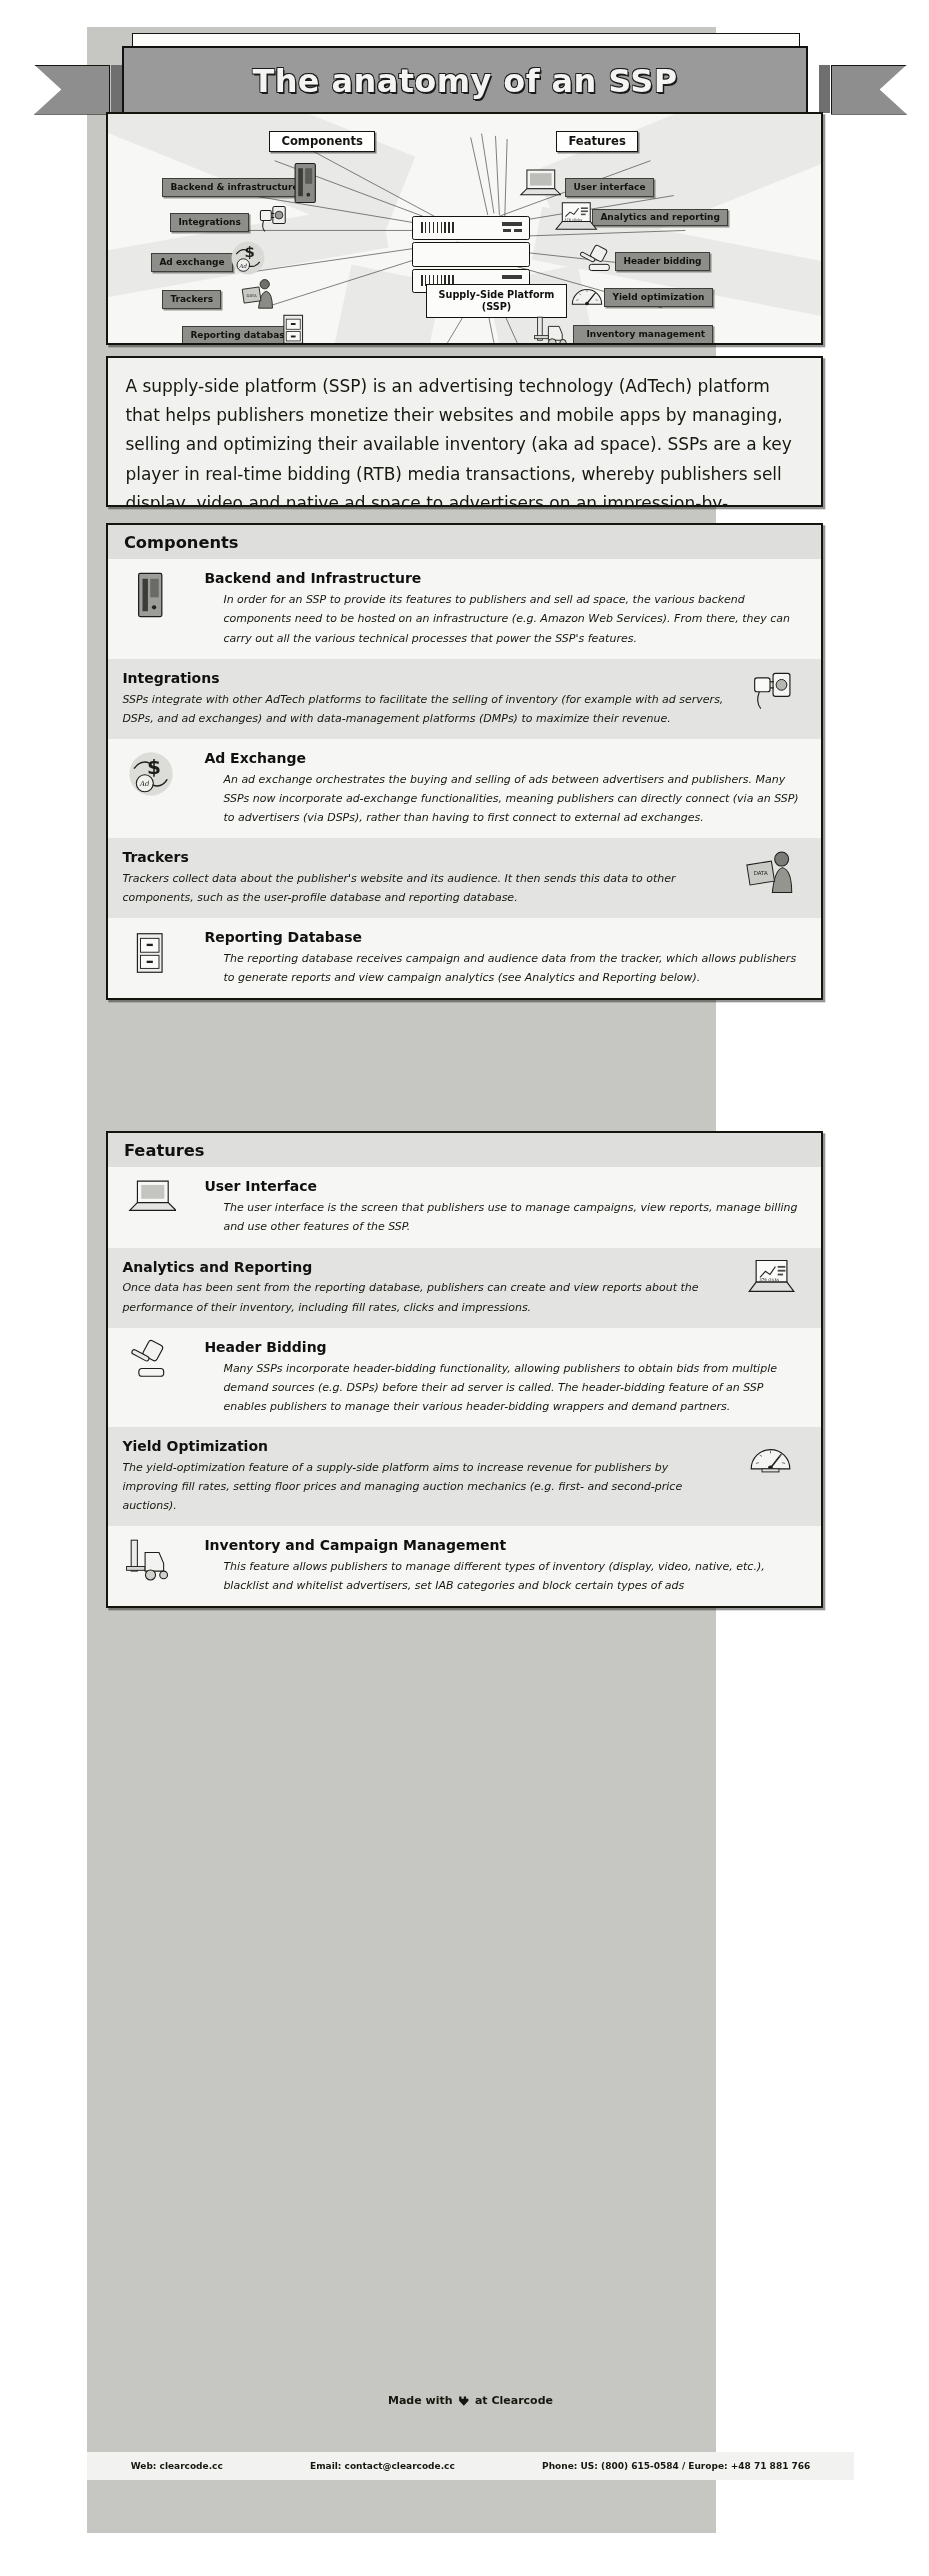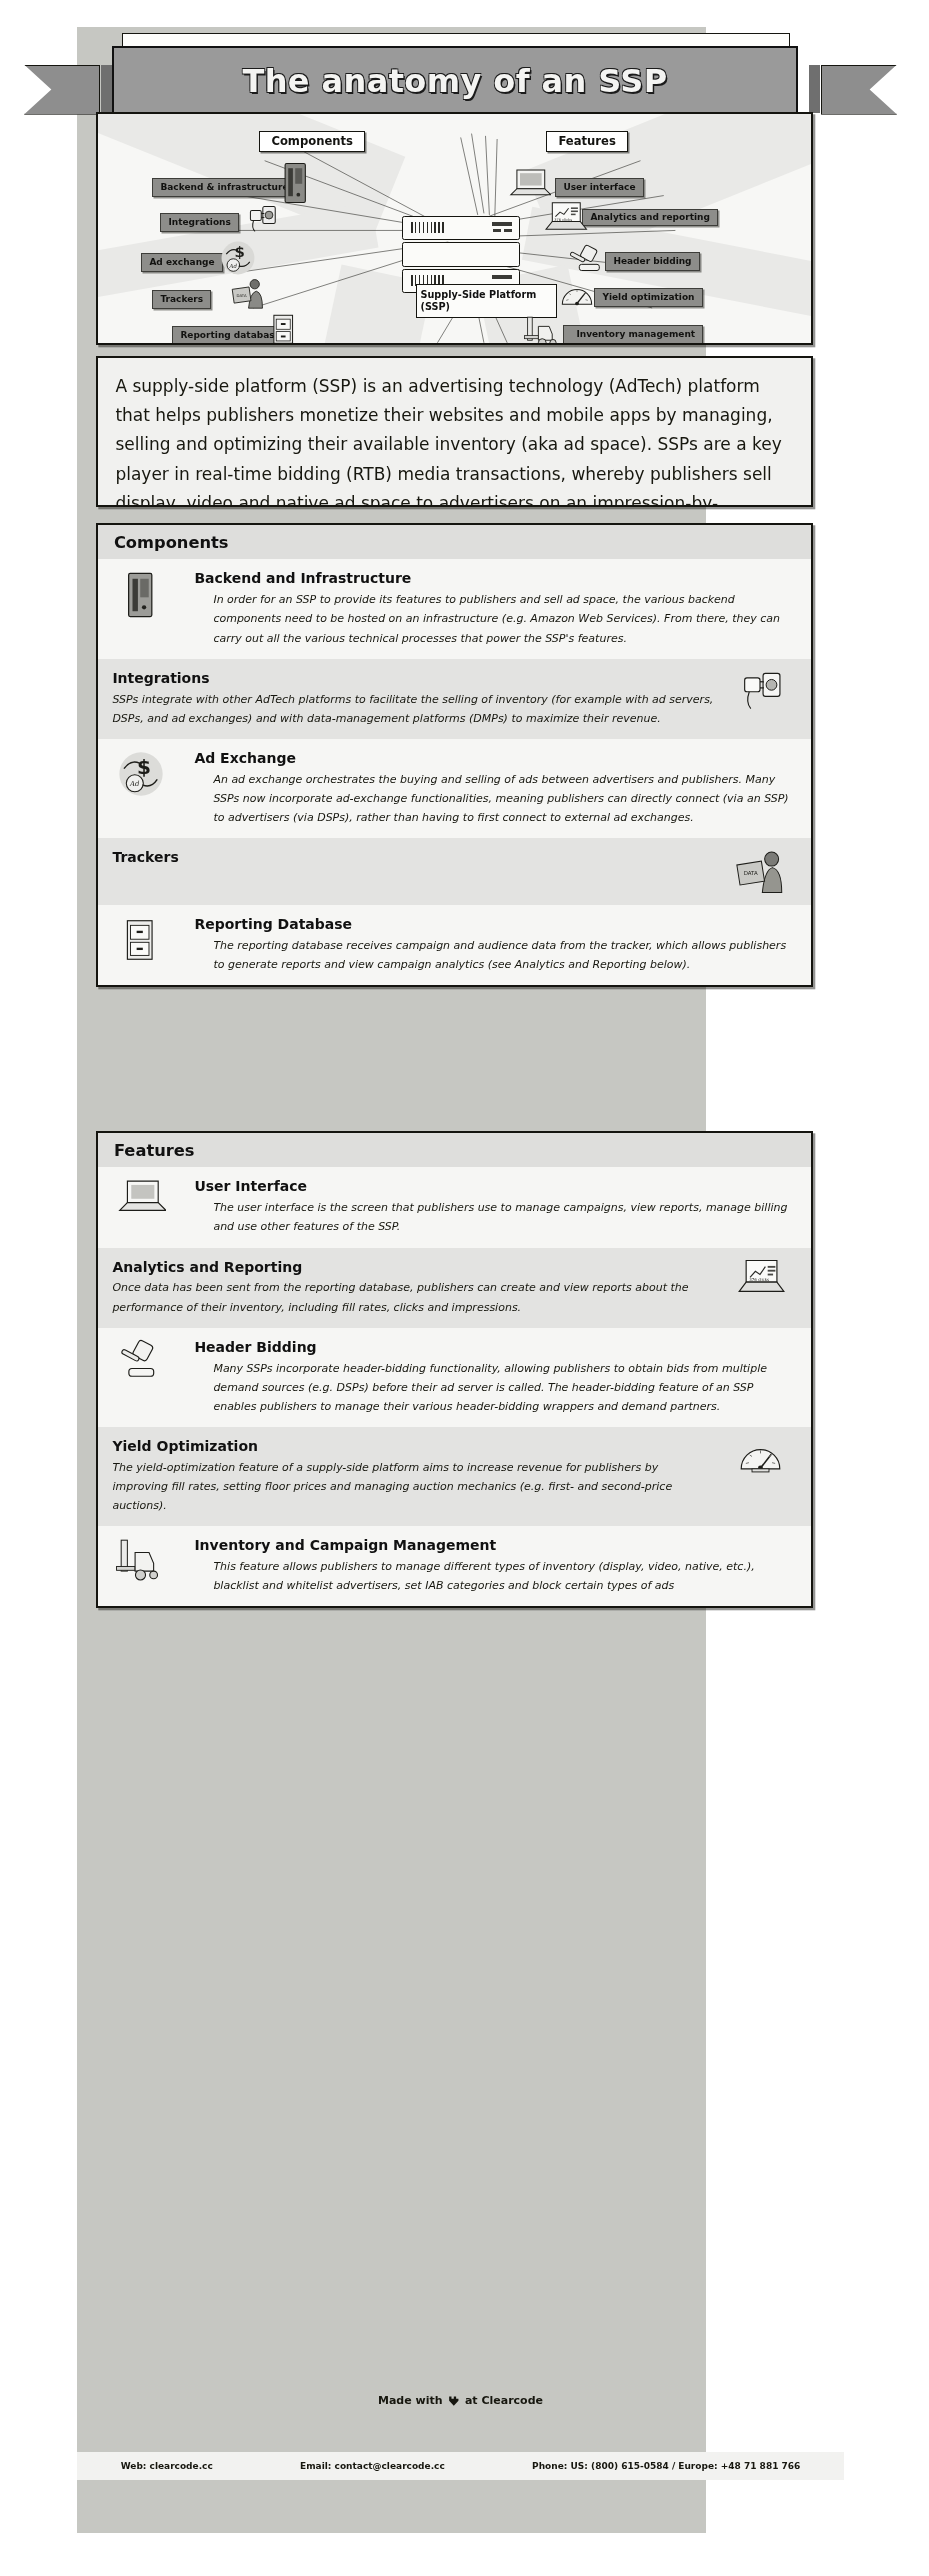--- a/index.html
+++ b/index.html
@@ -2,21 +2,21 @@
 <html style="font-size:12.4px"><head>
 <meta charset="utf-8">
 <style>
   html,body{margin:0;padding:0;background:#ffffff;}
   body{
     width:930px;height:2576px;
     font-family:"DejaVu Sans","Liberation Sans",sans-serif;
     -webkit-font-smoothing:antialiased;
   }
   .page{
-    position:absolute;left:77px;top:27px;width:629px;height:2506px;
+    position:absolute;left:87px;top:27px;width:629px;height:2506px;
     background:#c6c7c2;
   }
   
   .ribbon-wrap{position:absolute;left:0;top:15.5px;width:767px;height:85px;}
   .ribbon-tail{
     position:absolute;top:22px;width:74px;height:48px;background:#8e8e8e;
     border:1.5px solid #15150f;
   }
   .ribbon-tail.left{left:-53px;clip-path:polygon(0 0,100% 0,100% 100%,0 100%,36% 50%);}
   .ribbon-tail.right{right:-53px;clip-path:polygon(0 0,100% 0,64% 50%,100% 100%,0 100%);}
@@ -91,21 +91,21 @@
   .srv1{top:0;height:22px;}
   .srv2{top:25.6px;height:23px;}
   .srv3{top:53px;height:22px;}
   .srv-vents{position:absolute;left:7.7px;top:5.4px;width:33px;height:11px;
     background:repeating-linear-gradient(90deg,#2a2a26 0 1.5px,transparent 1.5px 3.9px);}
   .srv-led{position:absolute;right:7.7px;top:5.4px;width:20px;height:3.9px;background:#3a3a36;}
   .srv-led2{position:absolute;right:7.7px;top:11.6px;width:7.7px;height:3.9px;background:#3a3a36;}
   .srv-led3{position:absolute;right:18.6px;top:11.6px;width:7.7px;height:3.9px;background:#3a3a36;}
   .ssp-label{
     position:absolute;left:318px;top:170px;width:132px;background:#fcfcfa;
-    border:1.5px solid #14140f;font-size:9.7px;font-weight:bold;
+    border:1.5px solid #14140f;text-align:center;font-size:9.7px;font-weight:bold;
     color:#111;padding:3.9px 3.1px;line-height:1.25;
   }
 
   
   .glyph{position:absolute;color:#5b5b57;}
 
   
   .def-card{left:19.4px;top:329px;width:713px;height:147px;}
   .def-inner{padding:14px 17px 7.7px 17px;}
   .def-title{font-size:17px;font-weight:bold;color:#111;margin:0 0 4.6px 0;}
@@ -377,20 +377,21 @@
       </div>
       <div class="txt">
         <h3>Ad Exchange</h3>
         <p>An ad exchange orchestrates the buying and selling of ads between advertisers and publishers. Many SSPs now incorporate ad-exchange functionalities, meaning publishers can directly connect (via an SSP) to advertisers (via DSPs), rather than having to first connect to external ad exchanges.</p>
       </div>
     </div>
 
     <div class="row alt">
       <div class="txt">
         <h3>Trackers</h3>
+        <p>Trackers collect data about the publisher's website and its audience. It then sends this data to other components, such as the user-profile database and reporting database.</p>
       </div>
       <div class="icon-right">
         <svg width="50" height="45" viewBox="0 0 64 58">
           <circle cx="47" cy="13" r="9" fill="#7b7b77" stroke="#1d1d19" stroke-width="1.3"></circle>
           <path d="M35 56 Q38 27 48 24 Q60 27 60 56 Z" fill="#95958f" stroke="#1d1d19" stroke-width="1.3"></path>
           <rect x="4" y="18" width="32" height="26" fill="#c9c9c5" stroke="#1d1d19" stroke-width="1.3" transform="rotate(-9 20 31)"></rect>
           <text x="20" y="34" font-size="7" fill="#1d1d19" text-anchor="middle" font-family="DejaVu Sans">DATA</text>
         </svg>
       </div>
     </div>

